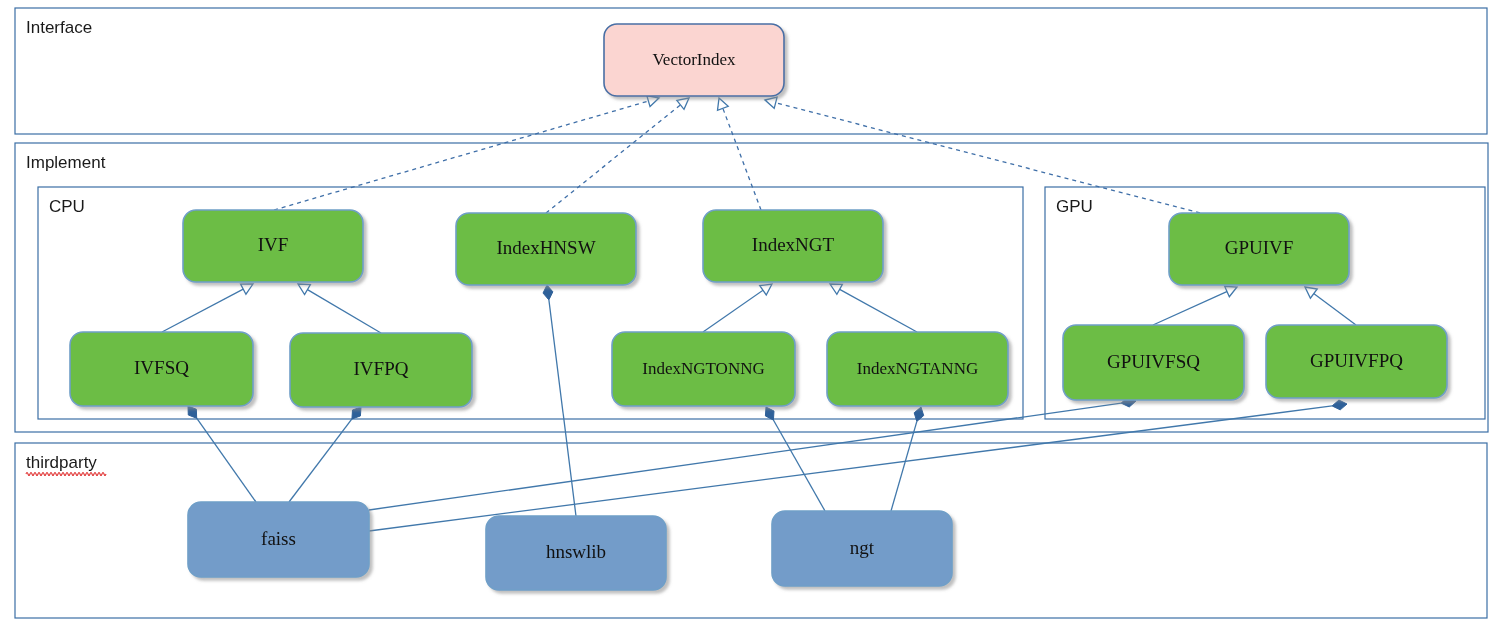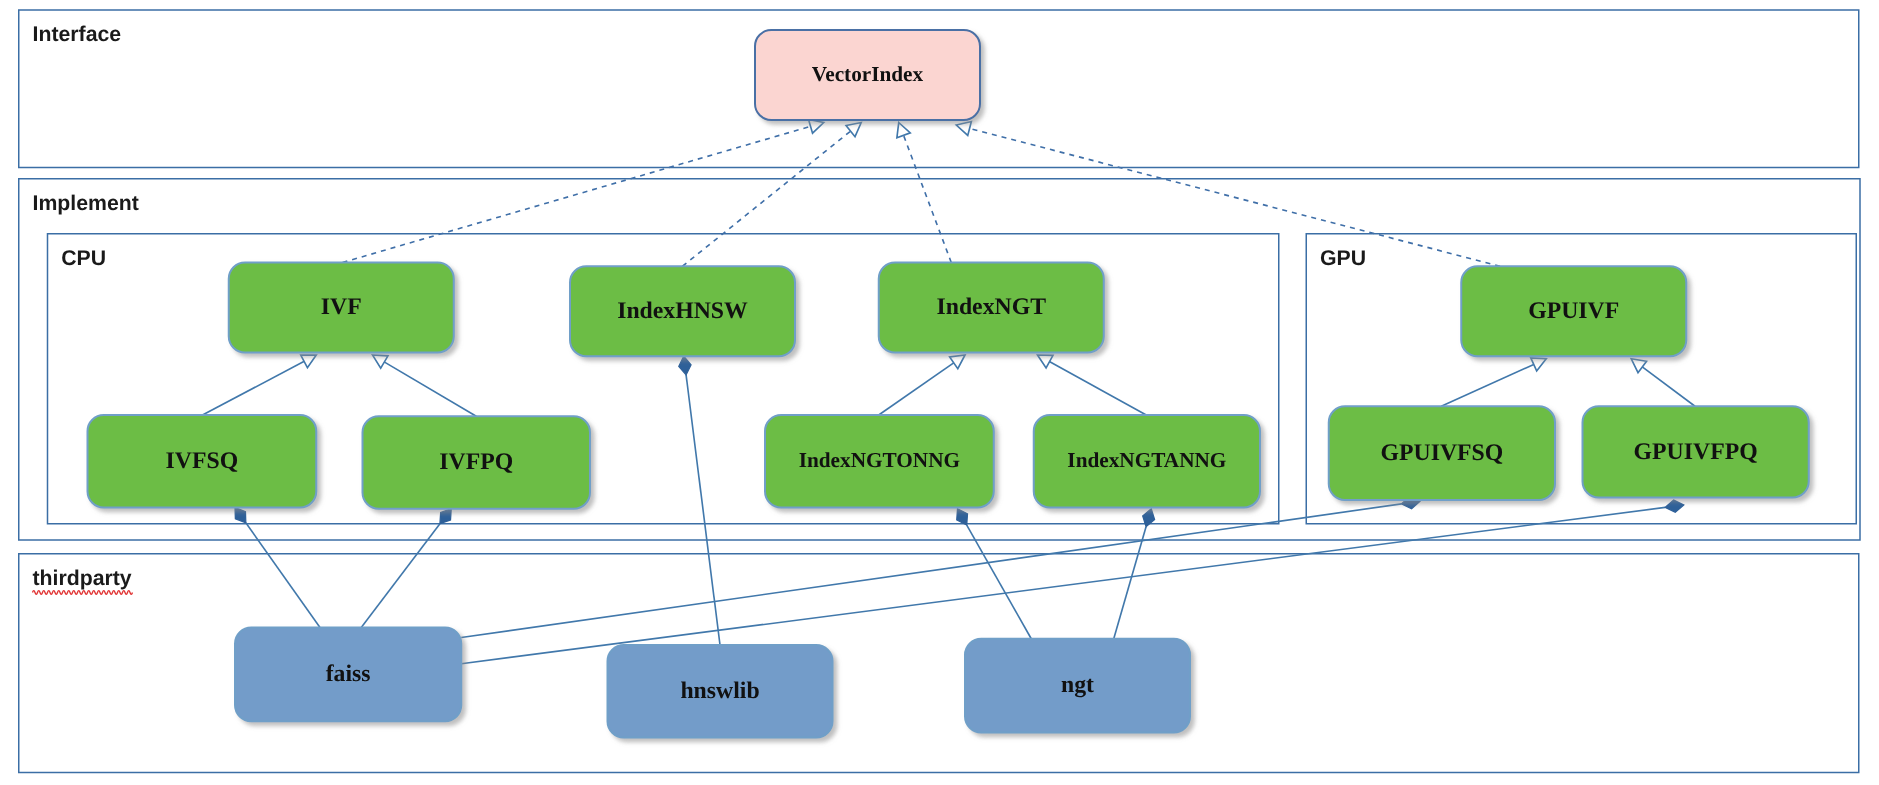--- a/index.html
+++ b/index.html
@@ -9,21 +9,20 @@
   }
   body {
     font-family: "Liberation Sans", sans-serif;
   }
   #diagram-root {
     position: relative;
     width: 1503px;
     height: 628px;
     background: #ffffff;
     overflow: hidden;
-    font-weight: bold;
   }
   svg#diagram-svg {
     display: block;
     width: 1503px;
     height: 628px;
   }
   .group-label {
     font-family: "Liberation Sans", sans-serif;
     font-size: 17px;
     fill: #1a1a1a;

